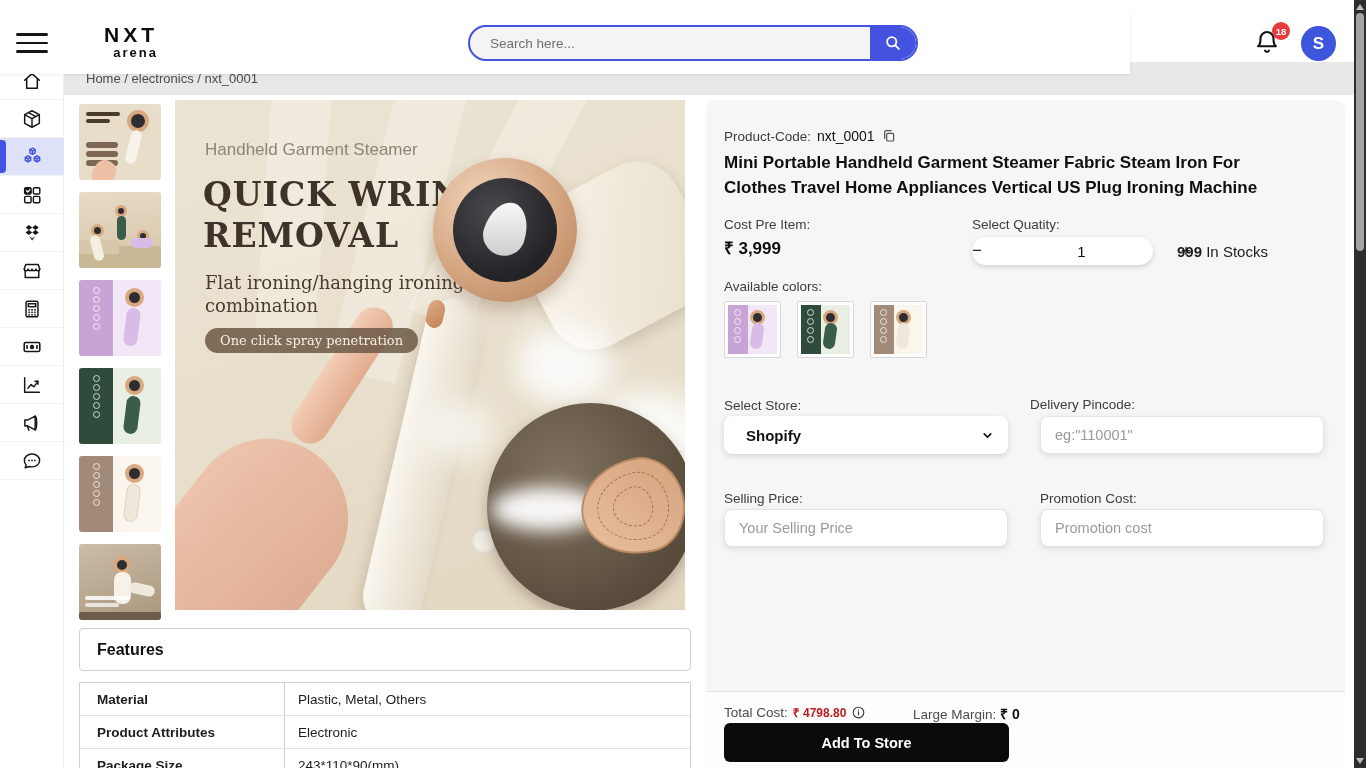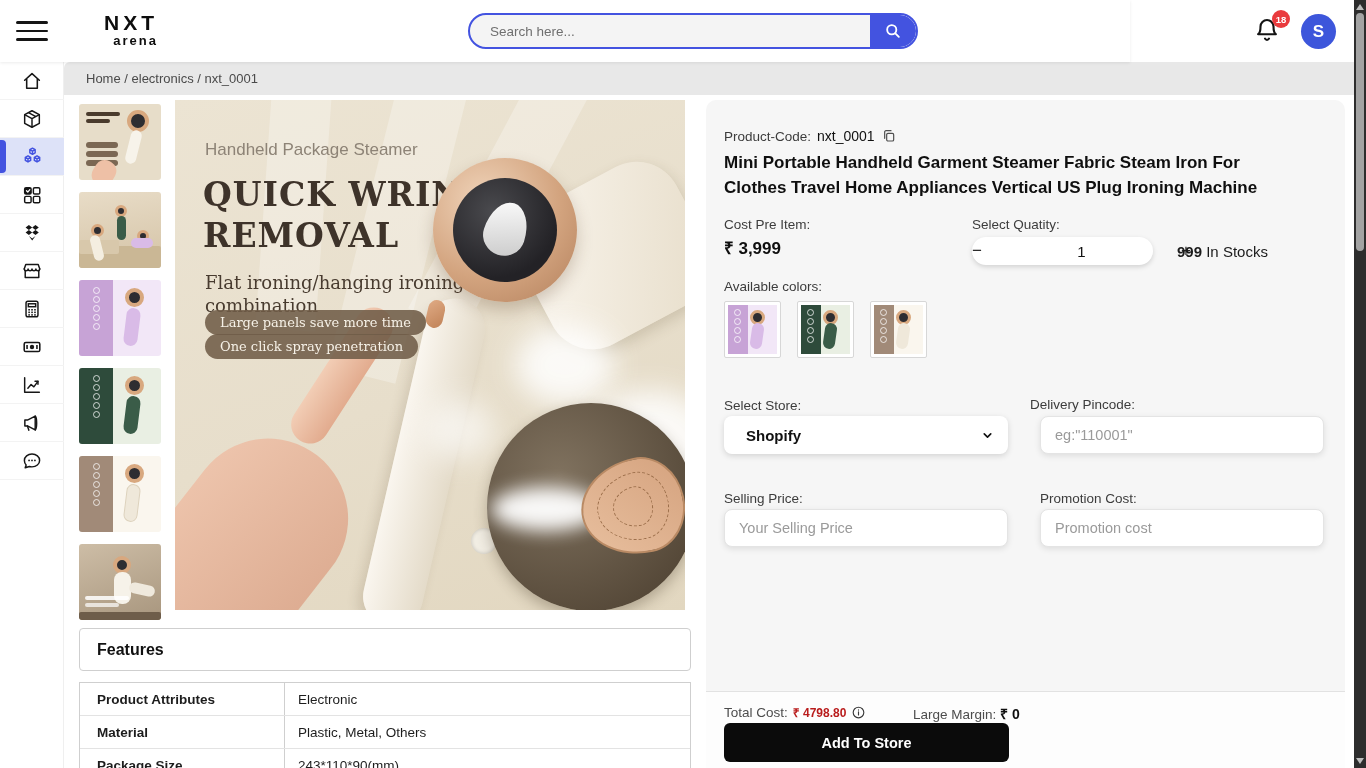--- a/index.html
+++ b/index.html
@@ -1,20 +1,20 @@
 <!DOCTYPE html>
 <html><head>
 <meta charset="utf-8">
 <style>
   * { margin:0; padding:0; box-sizing:border-box; }
   html,body { width:1366px; height:768px; overflow:hidden; }
   body { font-family:"Liberation Sans", sans-serif; background:#ffffff; position:relative; color:#1a1a1a; }
 
   
-  .header { position:absolute; left:0; top:0; width:1130px; height:62px; background:#fff; z-index:20;
+  .header { position:absolute; left:0; top:12px; width:1130px; height:62px; background:#fff; z-index:20;
             box-shadow:0 1px 3px rgba(0,0,0,.08); }
   .hamburger { position:absolute; left:16px; top:21px; width:32px; height:20px; display:flex; flex-direction:column; justify-content:space-between; cursor:pointer; }
   .hamburger span { display:block; height:2.6px; background:#151515; border-radius:2px; }
   .logo { position:absolute; left:104px; top:12px; line-height:1; }
   .logo .l1 { font-size:21px; font-weight:bold; letter-spacing:4px; color:#0d0d0d; }
   .logo .l2 { font-size:13px; font-weight:bold; letter-spacing:2px; color:#0d0d0d; margin-top:1px; text-align:right; }
   .search-wrap { position:absolute; left:468px; top:13px; width:450px; height:36px; border:2px solid #4353e0; border-radius:19px; background:#f4f4f4; display:flex; overflow:hidden; }
   .search-wrap input { flex:1; border:none; outline:none; background:transparent; padding:0 14px 0 20px; font-size:13.5px; color:#333; font-family:"Liberation Sans",sans-serif; }
   .search-wrap input::placeholder { color:#6f6f6f; }
   .search-btn { width:46px; background:#4353e0; border:none; display:flex; align-items:center; justify-content:center; cursor:pointer; border-radius:0 16px 16px 0; }
@@ -298,57 +298,56 @@
     <div class="t-bar" style="left:6px;top:52px;width:44px;height:4px;background:rgba(255,255,255,.85);"></div>
     <div class="t-bar" style="left:6px;top:59px;width:34px;height:4px;background:rgba(255,255,255,.7);"></div>
     <div class="t-bar" style="left:0;bottom:0;width:82px;height:8px;background:#6e5d4a;"></div>
   </div>
 </div>
 
 <div class="hero">
   <div class="fan" style="left:190px;top:-40px;width:70px;height:320px;transform:rotate(14deg);"></div>
   <div class="fan" style="left:300px;top:-60px;width:60px;height:300px;transform:rotate(28deg);"></div>
   <div class="fan" style="left:90px;top:-50px;width:60px;height:280px;transform:rotate(4deg);"></div>
-  <div class="hero-sub">Handheld Package Steamer</div>
+  <div class="hero-sub">Handheld Garment Steamer</div>
   <div class="hero-title"><span>QUICK WRINKLE</span><br><span>REMOVAL</span></div>
   <div class="hero-desc"><span>Flat ironing/hanging ironing</span><br><span>combination</span></div>
 
   <div class="barrel"></div>
   <div class="handle"></div>
   <div class="trigger"></div>
   <div class="arm"></div>
   <div class="finger"></div>
   <div class="ring-outer">
     <div class="ring-inner">
         <div class="ring-drop"></div>
       </div>
   </div>
   <div class="steam" style="left:340px;top:225px;width:100px;height:80px;"></div>
   <div class="steam" style="left:410px;top:290px;width:130px;height:100px;"></div>
   <div class="steam" style="left:250px;top:300px;width:70px;height:60px;opacity:.6;"></div>
 
-  <div class="pill" style="top:210px;">Large panels save more time</div>
-  <div class="pill" style="top:234px;">One click spray penetration</div>
+  <div class="pill" style="top:228px;">One click spray penetration</div>
 
   <div class="outlet"></div>
   <div class="inset">
     <div class="jet"></div>
     <div class="plate"></div>
   </div>
 </div>
 
 <div class="features-head">Features</div>
 <div class="features-table">
   <div class="frow">
+    <div class="fcell-l">Material</div>
+    <div class="fcell-r">Plastic, Metal, Others</div>
+  </div>
+  <div class="frow">
     <div class="fcell-l">Product Attributes</div>
     <div class="fcell-r">Electronic</div>
-  </div>
-  <div class="frow">
-    <div class="fcell-l">Material</div>
-    <div class="fcell-r">Plastic, Metal, Others</div>
   </div>
   <div class="frow">
     <div class="fcell-l">Package Size</div>
     <div class="fcell-r">243*110*90(mm)</div>
   </div>
 </div>
 
 <div class="panel">
   <div class="code-row">
     <span>Product-Code:</span>

